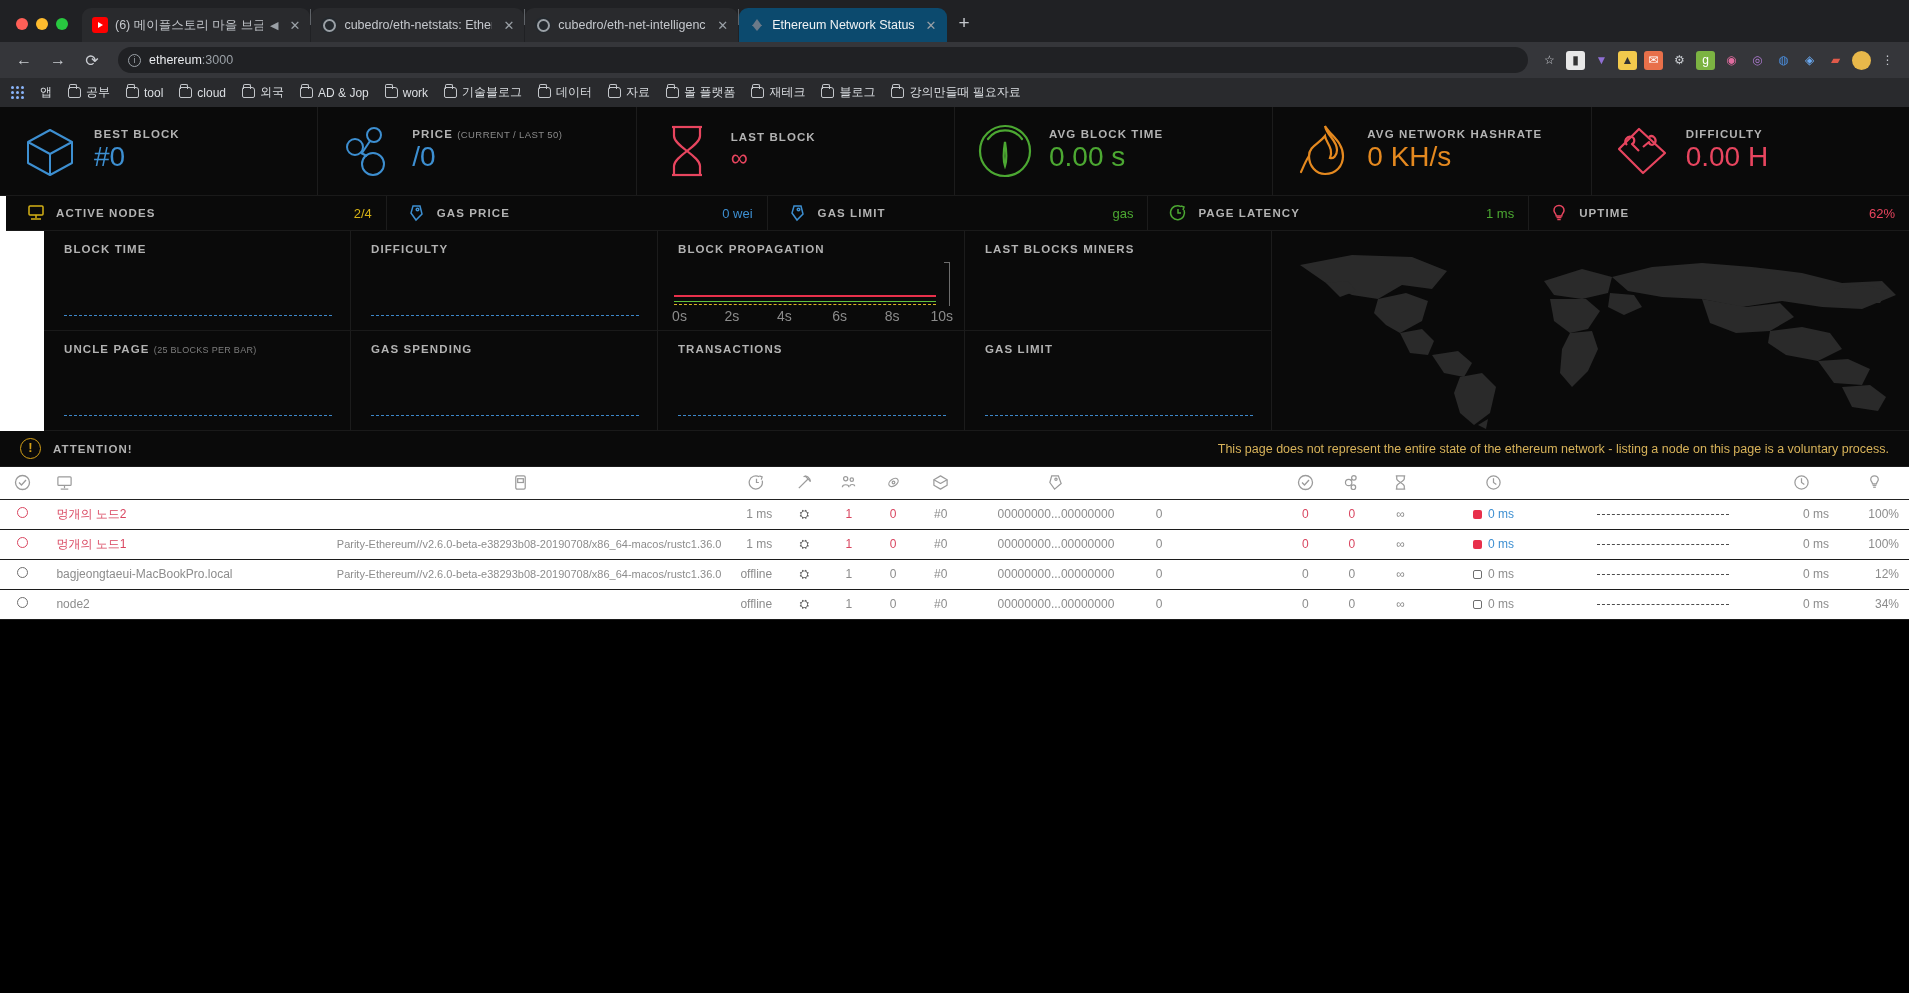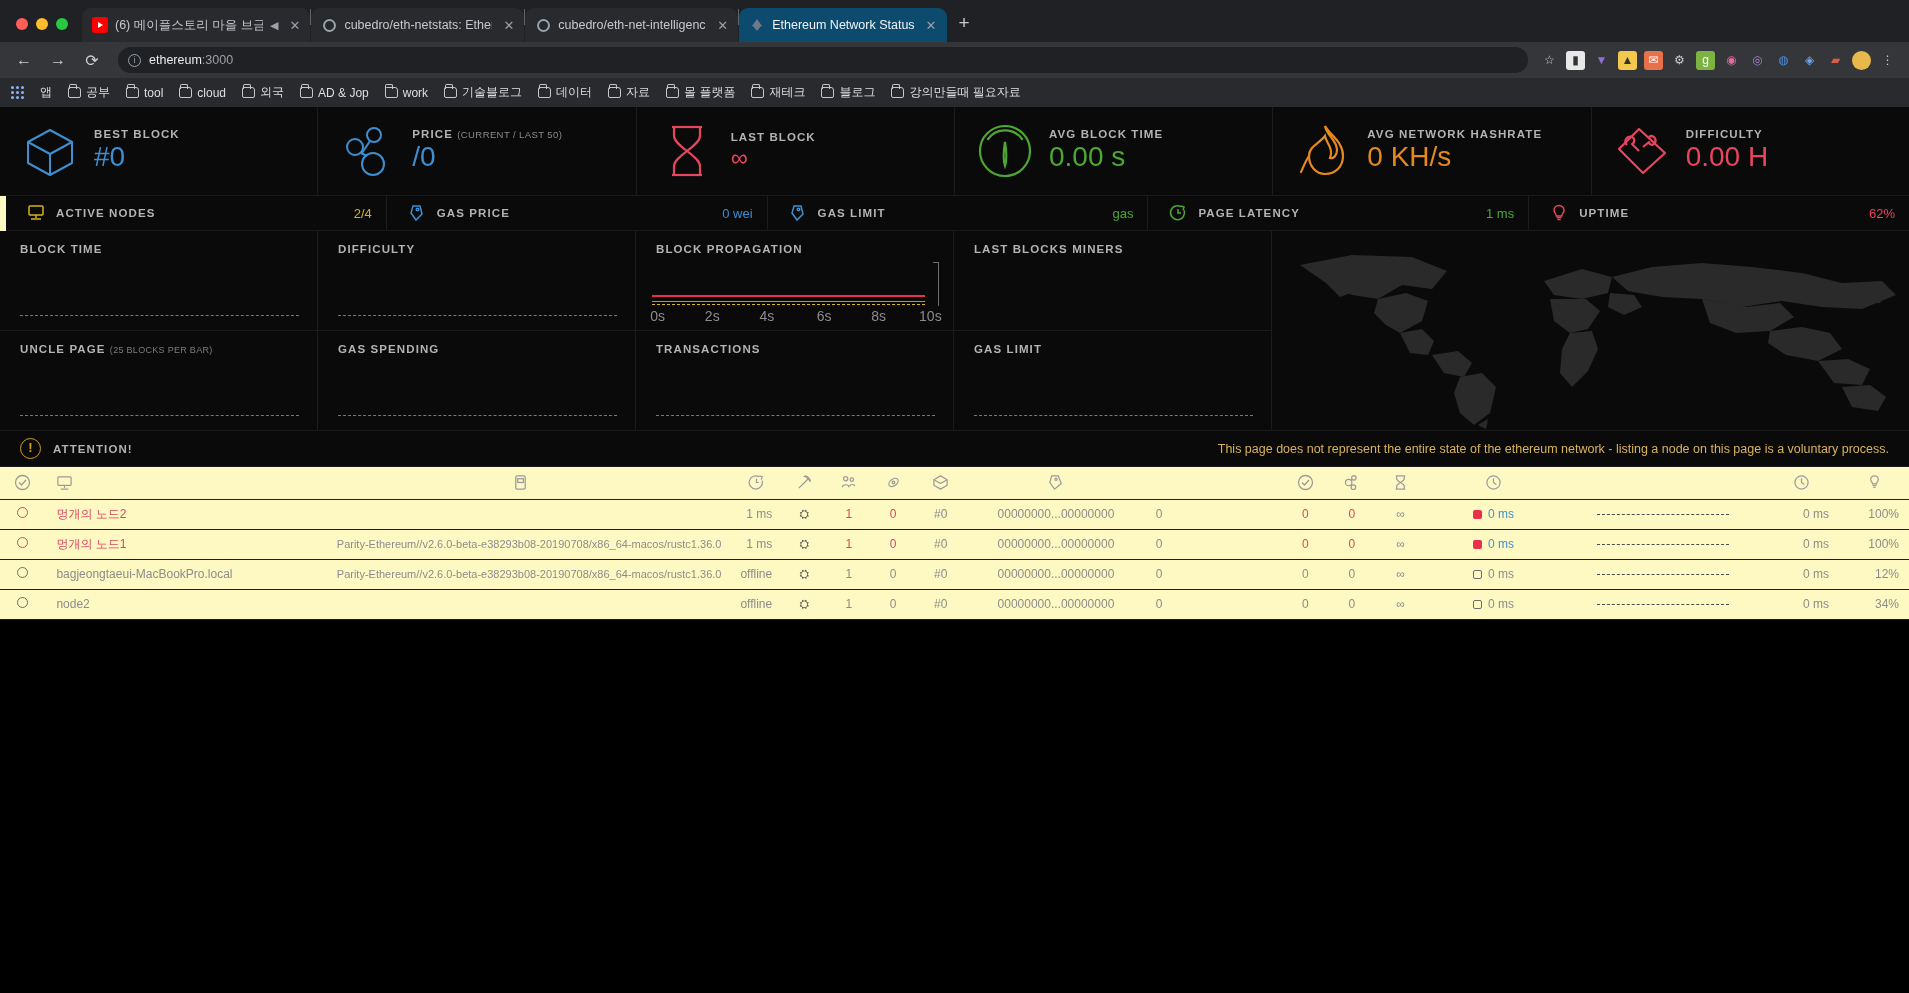--- a/index.html
+++ b/index.html
@@ -82,21 +82,21 @@
   .folder-ico {
     width: 13px; height: 11px; border: 1.4px solid #c4c7cb; border-radius: 1.5px 3px 2px 2px;
     position: relative; flex: 0 0 13px;
   }
   .folder-ico::before {
     content:""; position:absolute; top:-4px; left:-0.4px; width:6px;height:3.5px;
     border:1.4px solid #c4c7cb; border-bottom:none; border-radius:2px 2px 0 0;
   }
 
   
-  .app { background: #fef9c3; width: 100%; }
+  .app { background: #ffffff; width: 100%; }
   .statrow { display: flex; border-bottom: 1px solid #1a1a1a; }
   .bigbox {
     flex: 1 1 0; height: 88px; display: flex; align-items: center; gap: 14px;
     padding: 0 12px 0 20px; border-right: 1px solid #1c1c1c; background: #0a0a0a;
     min-width:0;
   }
   .bigbox:last-child { border-right: none; }
   .bigbox .ico { flex: 0 0 60px; height: 58px; display:flex; align-items:center; justify-content:center;}
   .bigbox .txt { min-width: 0; }
   .bigbox .lbl { font-size: 11.5px; letter-spacing: 1.1px; font-weight: 700; color: #b3b3b3; white-space: nowrap;}
@@ -107,21 +107,21 @@
   .smallbox {
     flex: 1 1 0; height: 34px; display: flex; align-items: center; gap: 10px;
     padding: 0 14px 0 20px; border-right: 1px solid #1c1c1c; background: #0a0a0a;
   }
   .smallbox:last-child { border-right: none; }
   .smallbox .sico { width: 20px; height: 20px; display:flex;align-items:center;justify-content:center; flex:0 0 20px;}
   .smallbox .slbl { font-size: 11.5px; letter-spacing: 1.1px; font-weight: 700; color: #b3b3b3; }
   .smallbox .sval { margin-left: auto; font-size: 13px; font-weight: 400; }
 
   .panelsWrap { display: flex; }
-  .panelsLeft { width: 1272px; flex: 0 0 1272px; }
+  .panelsLeft { width: 1272px; flex: 0 0 1272px; padding-left: 44px; }
   .panelRow { display: flex; }
   .panel {
     flex: 1 1 0; height: 100px; padding: 12px 14px 4px 20px;
     border-right: 1px solid #1c1c1c; border-bottom: 1px solid #1a1a1a;
     background: #0a0a0a; position: relative; min-width:0;
   }
   .panel .ptitle { font-size: 11.5px; letter-spacing: 1.1px; font-weight: 700; color: #b3b3b3; }
   .panel .psub { font-size: 9px; letter-spacing: .3px; font-weight: 400; color: #7d7d7d; }
   .baseline {
     position: absolute; left: 20px; right: 18px; bottom: 14px;

